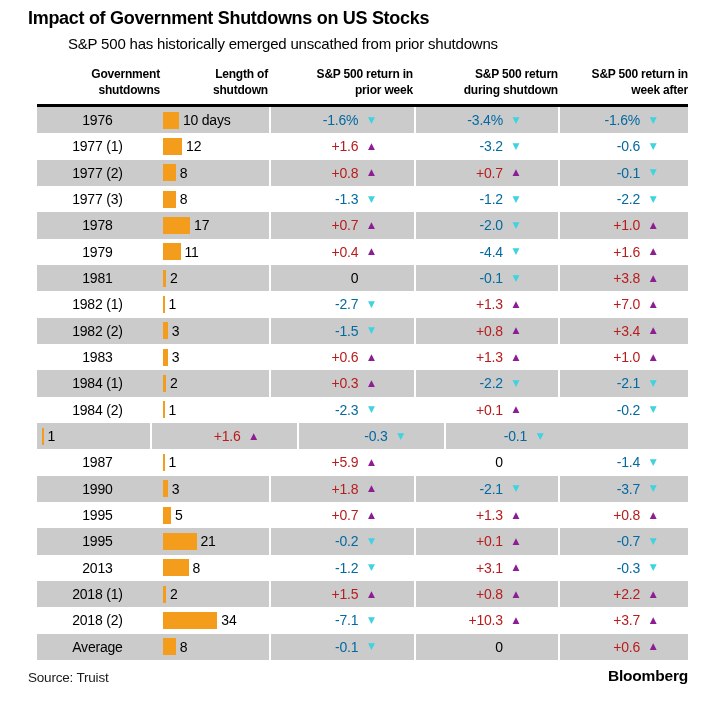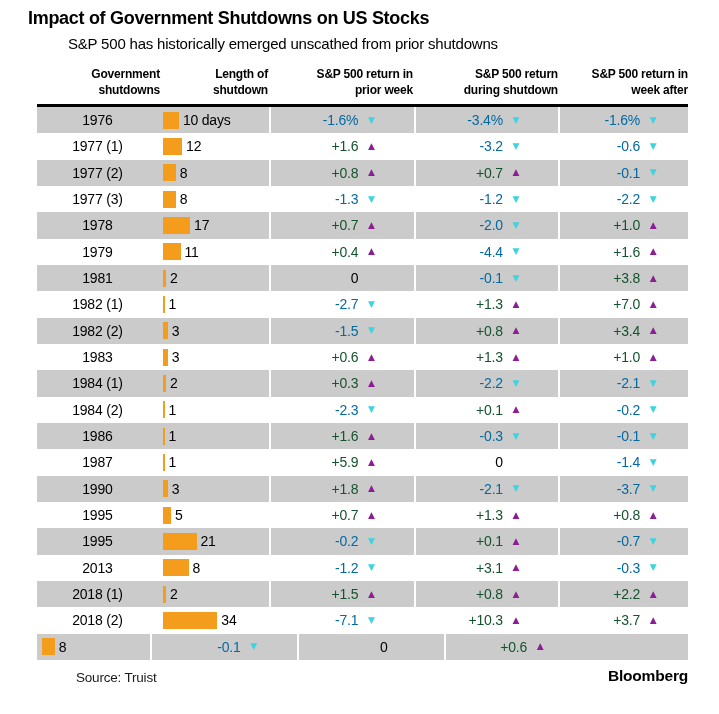--- a/index.html
+++ b/index.html
@@ -24,26 +24,26 @@
   .c5{width:130px;}
   .sep{border-left:2px solid #ffffff;}
   .year{justify-content:center;font-size:14px;letter-spacing:-0.2px;}
   .barcell{padding-left:5px;}
   .bar{display:inline-block;height:17px;background:#f49c1c;flex:none;}
   .barlabel{margin-left:4px;font-size:14px;letter-spacing:-0.2px;}
   .val{justify-content:center;font-size:14px;letter-spacing:-0.2px;}
   .num{width:58px;text-align:right;}
   .tri{width:26px;text-align:center;font-size:9px;line-height:9px;
        font-family:"DejaVu Sans",sans-serif;}
-  .num.pos{color:#14532d;}
+  .num.pos{color:#b91c1c;}
   .num.neg{color:#0369a1;}
   .num.zero{color:#000;}
   .tri.up{color:#8c1d95;}
   .tri.down{color:#3fd3df;}
-  .source{position:absolute;left:28px;top:670px;font-size:13.5px;color:#1a1a1a;letter-spacing:-0.2px;margin-left:48px;}
+  .source{position:absolute;left:28px;top:670px;font-size:13.5px;color:#1a1a1a;letter-spacing:-0.2px;}
   .brand{position:absolute;right:31px;top:667px;font-size:15.5px;font-weight:700;letter-spacing:-0.2px;margin-left:11px;}
 </style>
 </head>
 <body>
 
 <div class="page">
   <div class="title">Impact of Government Shutdowns on US Stocks</div>
   <div class="subtitle">S&amp;P 500 has historically emerged unscathed from prior shutdowns</div>
 
   <div class="table">
@@ -283,21 +283,20 @@
     <div class="cell c4 val sep">
       <span class="num pos">+0.1</span>
       <span class="tri up">▲</span>
     </div>
     <div class="cell c5 val sep">
       <span class="num neg">-0.2</span>
       <span class="tri down">▼</span>
     </div>
   </div>
         <div class="row shaded">
-    <div class="cell c1 year">1986</div>
     <div class="cell c2 barcell">
       <span class="bar" style="width: 1.6px;"></span>
       <span class="barlabel">1</span>
     </div>
     <div class="cell c3 val sep">
       <span class="num pos">+1.6</span>
       <span class="tri up">▲</span>
     </div>
     <div class="cell c4 val sep">
       <span class="num neg">-0.3</span>
@@ -435,20 +434,21 @@
     <div class="cell c4 val sep">
       <span class="num pos">+10.3</span>
       <span class="tri up">▲</span>
     </div>
     <div class="cell c5 val sep">
       <span class="num pos">+3.7</span>
       <span class="tri up">▲</span>
     </div>
   </div>
         <div class="row shaded">
+    <div class="cell c1 year">Average</div>
     <div class="cell c2 barcell">
       <span class="bar" style="width: 12.8px;"></span>
       <span class="barlabel">8</span>
     </div>
     <div class="cell c3 val sep">
       <span class="num neg">-0.1</span>
       <span class="tri down">▼</span>
     </div>
     <div class="cell c4 val sep">
       <span class="num zero">0</span>

